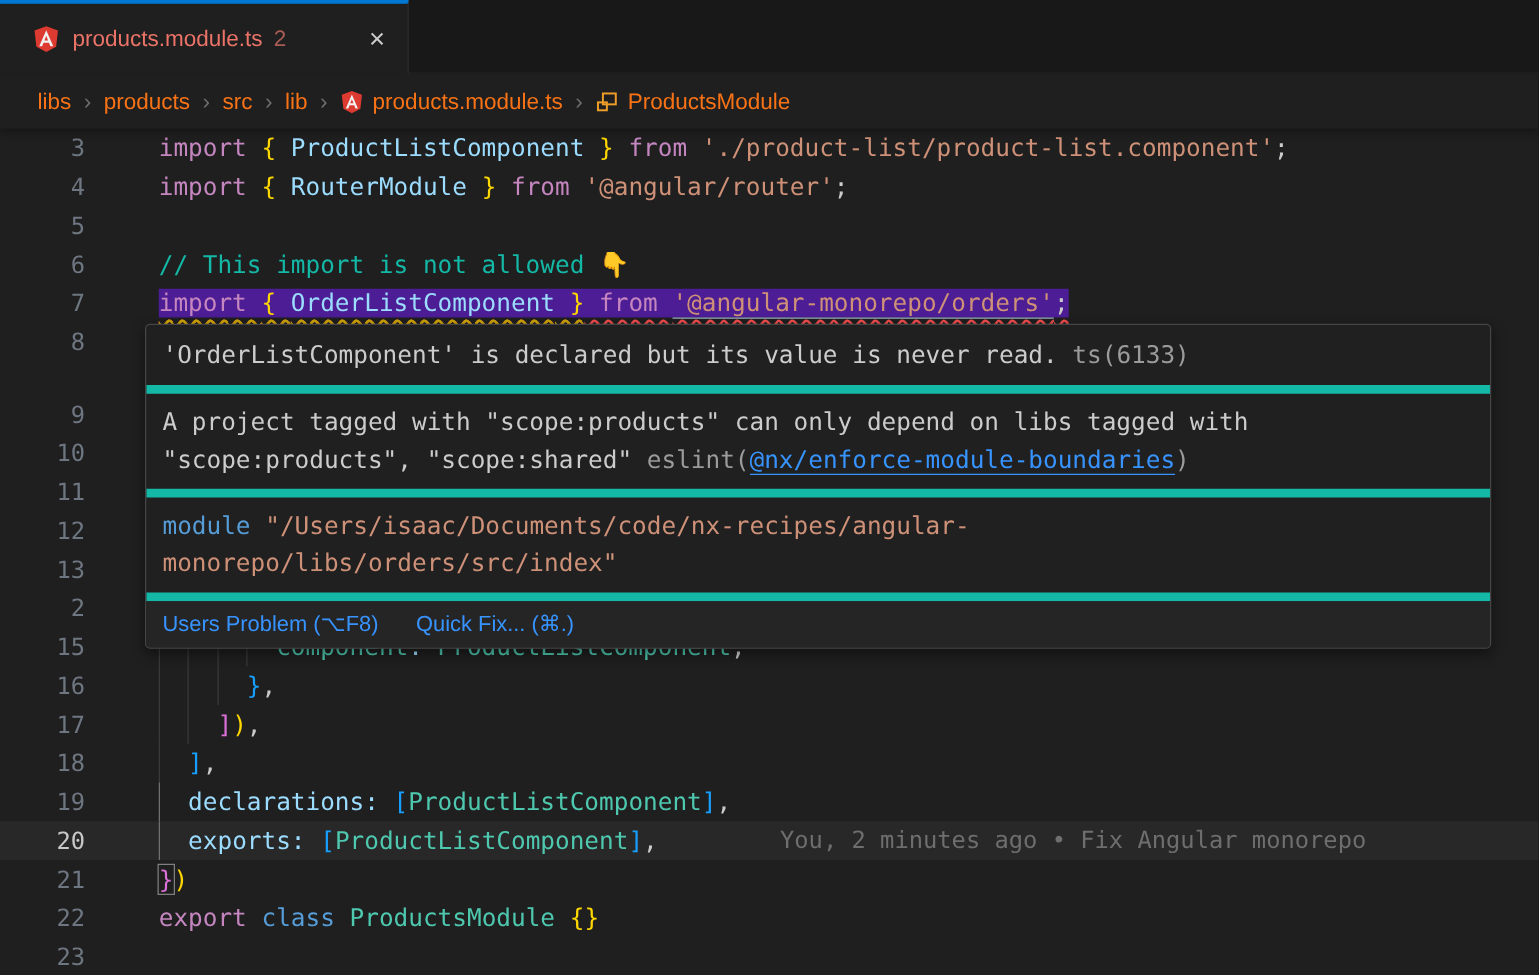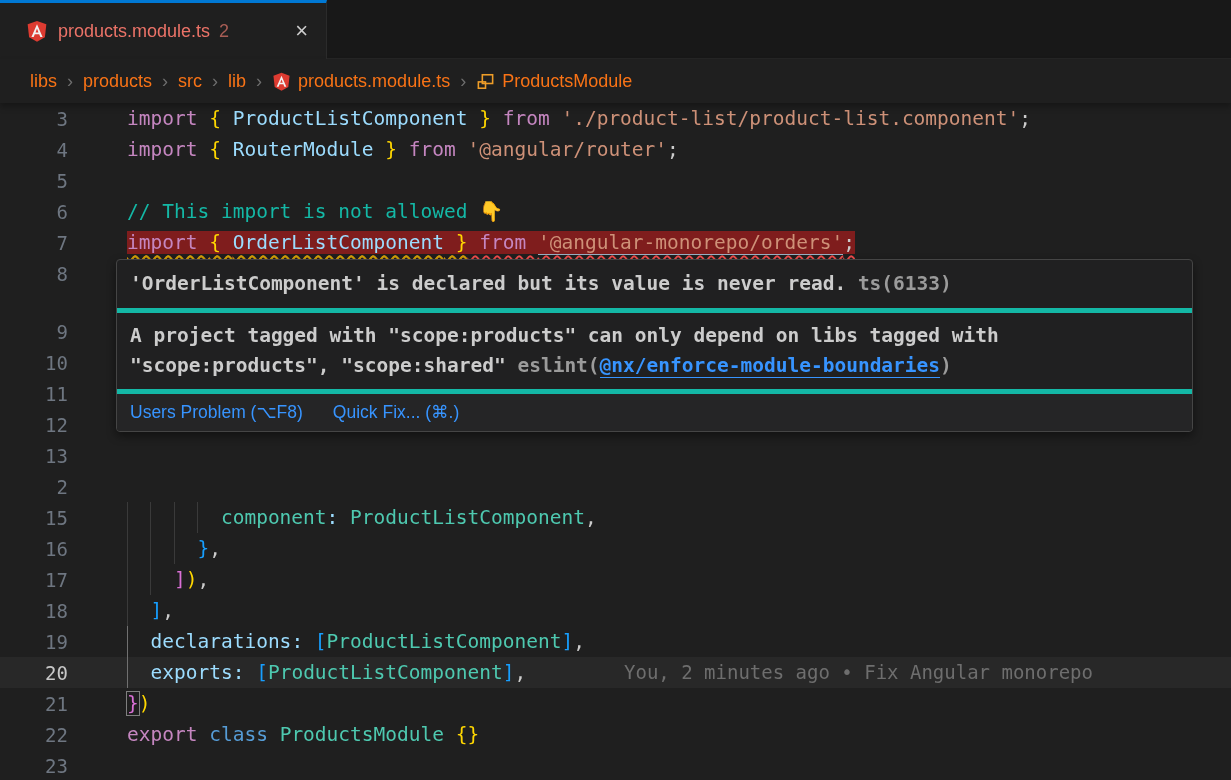--- a/index.html
+++ b/index.html
@@ -29,34 +29,34 @@
             font-family:"DejaVu Sans Mono", monospace; font-size:19.5px; }
   .row { position:relative; height:31px; display:flex; align-items:center; white-space:pre; }
   .row.active { background:#282828; }
   .gutter { width:103px; flex:none; text-align:right; padding-right:35px; color:#6e7681; font-size:19px; }
   .row.active .gutter { color:#c8c8c8; }
   .code { position:relative; height:31px; line-height:31px; flex:1;margin-left:24px; }
   .gap { height:27px; }
   .guide { position:absolute; top:0; bottom:0; width:1px; background:#3a3a3a; }
   .guide.bright { background:#707070; }
   .tok { white-space:pre; }
-  .hl7 { background:#7f1d1d; }
+  .hl7 { background:#4c1d95; }
   .wr { text-decoration:underline; text-decoration-style:wavy; text-decoration-color:#f14c4c;
         text-decoration-thickness:2px; text-underline-offset:6px; text-decoration-skip-ink:none; }
   .wy { text-decoration:underline; text-decoration-style:wavy; text-decoration-color:#cca700;
         text-decoration-thickness:2px; text-underline-offset:6px; text-decoration-skip-ink:none; }
   .ustr { border-bottom:1.5px solid #9ab0c3; }
   .match { outline:1px solid #7f7f7f; outline-offset:0px; }
   .blame { position:absolute; top:0; left:624px; line-height:31px; color:#6e6e6e; font-size:19px; white-space:pre; }
 
   
   .popup { position:absolute; z-index:10; background:#202021; border:1px solid #454545; border-radius:4px;
            box-shadow:0 4px 10px rgba(0,0,0,.45); overflow:hidden;
            font-family:"DejaVu Sans Mono", monospace; font-size:19.5px; color:#cccccc; }
-  .psec { padding:8px 13px; border-bottom:5px solid #14b8a6;font-weight:bold; }
+  .psec { padding:8px 13px; border-bottom:7px solid #14b8a6; }
   .psec:first-child { padding:9px 13px; }
   .pline { line-height:30px; white-space:pre; }
   .pactions { display:flex; align-items:center; gap:30px; background:#252526; padding:6px 13px; height:37px;
               font-family:"Liberation Sans", sans-serif; font-size:17.5px; }
   .paction { color:#3794ff; cursor:pointer; white-space:nowrap; }
   .plink { color:#3794ff; border-bottom:1px solid #3794ff; cursor:pointer; }
 </style>
 </head>
 <body>
 
@@ -138,20 +138,24 @@
       <div class="row"><span class="gutter">22</span><div class="code"><span class="tok" style="color: rgb(197, 134, 192);">export </span><span class="tok" style="color: rgb(86, 156, 214);">class </span><span class="tok" style="color: rgb(78, 201, 176);">ProductsModule</span><span class="tok" style="color: rgb(204, 204, 204);"> </span><span class="tok" style="color: rgb(255, 215, 0);">{}</span></div></div>
       <div class="row"><span class="gutter">23</span><div class="code"></div></div>
       <div class="popup" style="left: 116px; top: 156px; width: 1077px;">
         <div class="psec">
           <div class="pline"><span style="color: rgb(204, 204, 204);">'OrderListComponent' is declared but its value is never read.</span><span style="color: rgb(155, 155, 155);"> ts(6133)</span></div>
         </div>
         <div class="psec">
           <div class="pline"><span style="color: rgb(204, 204, 204);">A project tagged with "scope:products" can only depend on libs tagged with</span></div>
           <div class="pline"><span style="color: rgb(204, 204, 204);">"scope:products", "scope:shared" </span><span style="color: rgb(155, 155, 155);">eslint(</span><span class="plink" style="color: rgb(55, 148, 255);">@nx/enforce-module-boundaries</span><span style="color: rgb(155, 155, 155);">)</span></div>
         </div>
+        <div class="psec">
+          <div class="pline"><span style="color: rgb(86, 156, 214);">module </span><span style="color: rgb(206, 145, 120);">"/Users/isaac/Documents/code/nx-recipes/angular-</span></div>
+          <div class="pline"><span style="color: rgb(206, 145, 120);">monorepo/libs/orders/src/index"</span></div>
+        </div>
         <div class="pactions">
           <span class="paction">Users Problem (⌥F8)</span>
           <span class="paction">Quick Fix... (⌘.)</span>
         </div>
       </div>
     </div>
 
 </div>
 
 </body></html>

